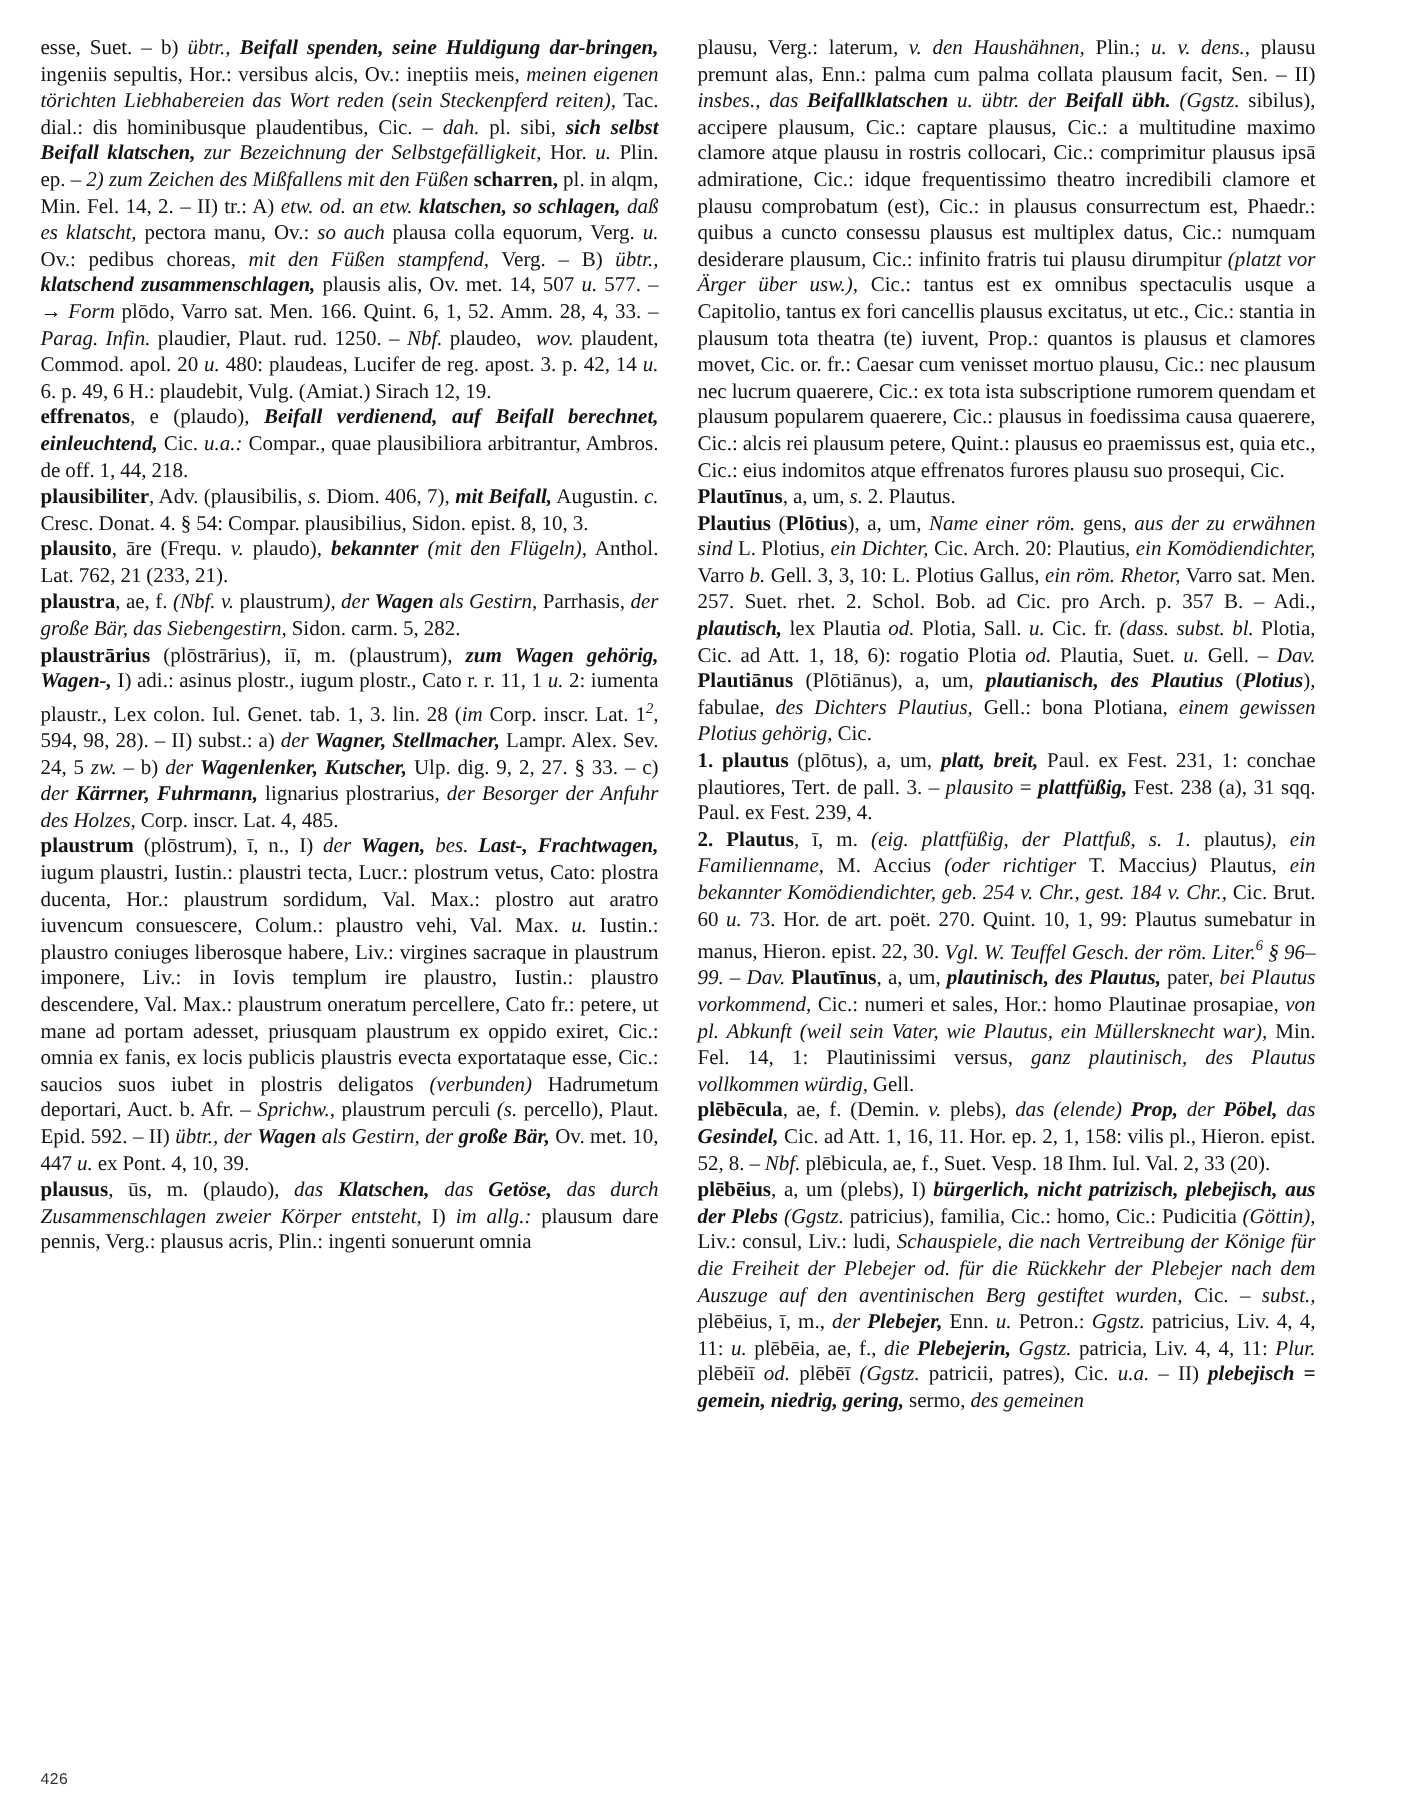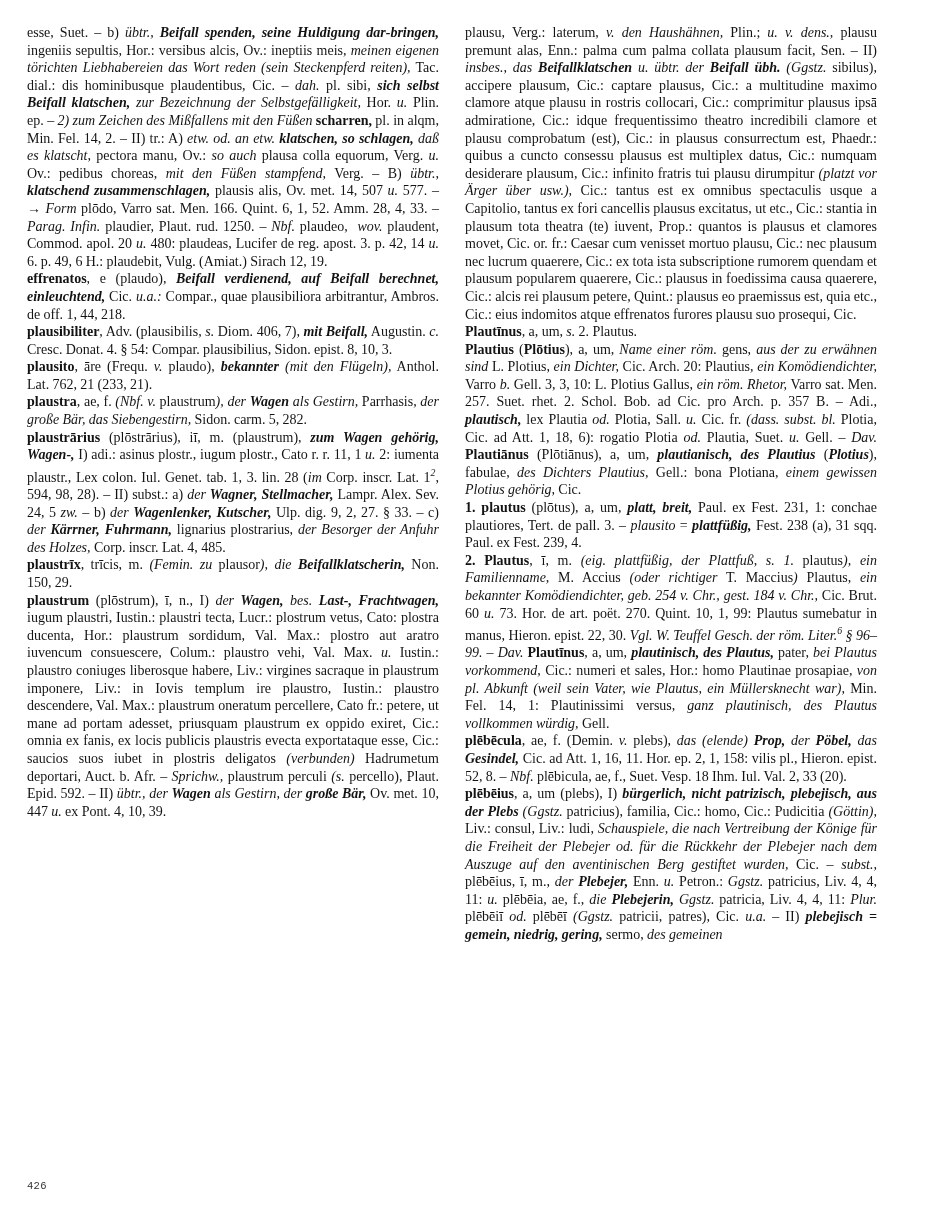--- a/index.html
+++ b/index.html
@@ -58,21 +58,21 @@
     font-size: 0.7em;
     vertical-align: super;
     font-style: italic;
   }
   .folio {
     position: absolute;
     left: 27px;
     top: 1180px;
     font-size: 10.5px;
     color: #333;
-    font-family: Liberation Mono, monospace;
+    font-family: Liberation Sans, sans-serif;
     letter-spacing: 0.3px;
   }
   
   .scan {
     filter: contrast(1.02);
   }
 </style>
 </head>
 <body>
 
@@ -80,22 +80,22 @@
 
   <div class="columns">
 
     <div class="col" id="left-col">
         <p class="cont">esse, Suet. – b) <i>übtr.,</i> <b><i>Beifall spenden, seine Huldigung dar-</i></b><b><i>bringen,</i></b> ingeniis sepultis, Hor.: versibus alcis, Ov.: ineptiis meis, <i>meinen eigenen törichten Liebhabereien das Wort reden (sein Steckenpferd reiten),</i> Tac. dial.: dis hominibusque plaudentibus, Cic. – <i>dah.</i> pl. sibi, <b><i>sich selbst Beifall klatschen,</i></b> <i>zur Bezeichnung der Selbstgefälligkeit,</i> Hor. <i>u.</i> Plin. ep. – <i>2) zum Zeichen des Mißfallens mit den Füßen</i> <b>scharren,</b> pl. in alqm, Min. Fel. 14, 2. – II) tr.: A) <i>etw. od. an etw.</i> <b><i>klatschen, so schlagen,</i></b> <i>daß es klatscht,</i> pectora manu, Ov.: <i>so auch</i> plausa colla equorum, Verg. <i>u.</i> Ov.: pedibus choreas, <i>mit den Füßen stampfend,</i> Verg. – B) <i>übtr.,</i> <b><i>klatschend zusammenschlagen,</i></b> plausis alis, Ov. met. 14, 507 <i>u.</i> 577. – → <i>Form</i> plōdo, Varro sat. Men. 166. Quint. 6, 1, 52. Amm. 28, 4, 33. – <i>Parag. Infin.</i> plaudier, Plaut. rud. 1250. – <i>Nbf.</i> plaudeo, &nbsp;<i>wov.</i> plaudent, Commod. apol. 20 <i>u.</i> 480: plaudeas, Lucifer de reg. apost. 3. p. 42, 14 <i>u.</i> 6. p. 49, 6 H.: plaudebit, Vulg. (Amiat.) Sirach 12, 19.</p>
         <p class="entry"><b>effrenatos</b>, e (plaudo), <b><i>Beifall verdienend, auf Beifall berechnet, einleuchtend,</i></b> Cic. <i>u.a.:</i> Compar., quae plausibiliora arbitrantur, Ambros. de off. 1, 44, 218.</p>
         <p class="entry"><b>plausibiliter</b>, Adv. (plausibilis, <i>s.</i> Diom. 406, 7), <b><i>mit Beifall,</i></b> Augustin. <i>c.</i> Cresc. Donat. 4. § 54: Compar. plausibilius, Sidon. epist. 8, 10, 3.</p>
         <p class="entry"><b>plausito</b>, āre (Frequ. <i>v.</i> plaudo), <b><i>bekannter</i></b> <i>(mit den Flügeln),</i> Anthol. Lat. 762, 21 (233, 21).</p>
         <p class="entry"><b>plaustra</b>, ae, f. <i>(Nbf. v.</i> plaustrum<i>), der</i> <b><i>Wagen</i></b> <i>als Gestirn,</i> Parrhasis, <i>der große Bär, das Siebengestirn,</i> Sidon. carm. 5, 282.</p>
         <p class="entry"><b>plaustrārius</b> (plōstrārius), iī, m. (plaustrum), <b><i>zum Wagen gehörig, Wagen-,</i></b> I) adi.: asinus plostr., iugum plostr., Cato r. r. 11, 1 <i>u.</i> 2: iumenta plaustr., Lex colon. Iul. Genet. tab. 1, 3. lin. 28 (<i>im</i> Corp. inscr. Lat. 1<span class="sup">2</span>, 594, 98, 28). – II) subst.: a) <i>der</i> <b><i>Wagner, Stellmacher,</i></b> Lampr. Alex. Sev. 24, 5 <i>zw.</i> – b) <i>der</i> <b><i>Wagenlenker, Kutscher,</i></b> Ulp. dig. 9, 2, 27. § 33. – c) <i>der</i> <b><i>Kärrner, Fuhrmann,</i></b> lignarius plostrarius, <i>der Besorger der Anfuhr des Holzes,</i> Corp. inscr. Lat. 4, 485.</p>
-        <p class="entry"><b>plaustrīx</b>, trīcis, m. <i>(Femin. zu</i> plausor<i>), die</i> <b><i>Beifallklatscherin,</i></b> Non. 150, 29.</p>
         <p class="entry"><b>plaustrum</b> (plōstrum), ī, n., I) <i>der</i> <b><i>Wagen,</i></b> <i>bes.</i> <b><i>Last-, Frachtwagen,</i></b> iugum plaustri, Iustin.: plaustri tecta, Lucr.: plostrum vetus, Cato: plostra ducenta, Hor.: plaustrum sordidum, Val. Max.: plostro aut aratro iuvencum consuescere, Colum.: plaustro vehi, Val. Max. <i>u.</i> Iustin.: plaustro coniuges liberosque habere, Liv.: virgines sacraque in plaustrum imponere, Liv.: in Iovis templum ire plaustro, Iustin.: plaustro descendere, Val. Max.: plaustrum oneratum percellere, Cato fr.: petere, ut mane ad portam adesset, priusquam plaustrum ex oppido exiret, Cic.: omnia ex fanis, ex locis publicis plaustris evecta exportataque esse, Cic.: saucios suos iubet in plostris deligatos <i>(verbunden)</i> Hadrumetum deportari, Auct. b. Afr. – <i>Sprichw.,</i> plaustrum perculi <i>(s.</i> percello), Plaut. Epid. 592. – II) <i>übtr., der</i> <b><i>Wagen</i></b> <i>als Gestirn, der</i> <b><i>große Bär,</i></b> Ov. met. 10, 447 <i>u.</i> ex Pont. 4, 10, 39.</p>
+        <p class="entry"><b>plausus</b>, ūs, m. (plaudo), <i>das</i> <b><i>Klatschen,</i></b> <i>das</i> <b><i>Getöse,</i></b> <i>das durch Zusammenschlagen zweier Körper entsteht,</i> I) <i>im allg.:</i> plausum dare pennis, Verg.: plausus acris, Plin.: ingenti sonuerunt omnia</p>
       </div>
 
     <div class="col" id="right-col">
         <p class="cont">plausu, Verg.: laterum, <i>v. den Haushähnen,</i> Plin.; <i>u. v. dens.,</i> plausu premunt alas, Enn.: palma cum palma collata plausum facit, Sen. – II) <i>insbes., das</i> <b><i>Beifallklatschen</i></b> <i>u. übtr. der</i> <b><i>Beifall übh.</i></b> <i>(Ggstz.</i> sibilus), accipere plausum, Cic.: captare plausus, Cic.: a multitudine maximo clamore atque plausu in rostris collocari, Cic.: comprimitur plausus ipsā admiratione, Cic.: idque frequentissimo theatro incredibili clamore et plausu comprobatum (est), Cic.: in plausus consurrectum est, Phaedr.: quibus a cuncto consessu plausus est multiplex datus, Cic.: numquam desiderare plausum, Cic.: infinito fratris tui plausu dirumpitur <i>(platzt vor Ärger über usw.),</i> Cic.: tantus est ex omnibus spectaculis usque a Capitolio, tantus ex fori cancellis plausus excitatus, ut etc., Cic.: stantia in plausum tota theatra (te) iuvent, Prop.: quantos is plausus et clamores movet, Cic. or. fr.: Caesar cum venisset mortuo plausu, Cic.: nec plausum nec lucrum quaerere, Cic.: ex tota ista subscriptione rumorem quendam et plausum popularem quaerere, Cic.: plausus in foedissima causa quaerere, Cic.: alcis rei plausum petere, Quint.: plausus eo praemissus est, quia etc., Cic.: eius indomitos atque effrenatos furores plausu suo prosequi, Cic.</p>
         <p class="entry"><b>Plautīnus</b>, a, um, <i>s.</i> 2. Plautus.</p>
         <p class="entry"><b>Plautius</b> (<b>Plōtius</b>), a, um, <i>Name einer röm.</i> gens, <i>aus der zu erwähnen sind</i> L. Plotius, <i>ein Dichter,</i> Cic. Arch. 20: Plautius, <i>ein Komödiendichter,</i> Varro <i>b.</i> Gell. 3, 3, 10: L. Plotius Gallus, <i>ein röm. Rhetor,</i> Varro sat. Men. 257. Suet. rhet. 2. Schol. Bob. ad Cic. pro Arch. p. 357 B. – Adi., <b><i>plautisch,</i></b> lex Plautia <i>od.</i> Plotia, Sall. <i>u.</i> Cic. fr. <i>(dass. subst. bl.</i> Plotia, Cic. ad Att. 1, 18, 6): rogatio Plotia <i>od.</i> Plautia, Suet. <i>u.</i> Gell. – <i>Dav.</i> <b>Plautiānus</b> (Plōtiānus), a, um, <b><i>plautianisch, des Plautius</i></b> (<b><i>Plotius</i></b>), fabulae, <i>des Dichters Plautius,</i> Gell.: bona Plotiana, <i>einem gewissen Plotius gehörig,</i> Cic.</p>
         <p class="entry"><b>1. plautus</b> (plōtus), a, um, <b><i>platt, breit,</i></b> Paul. ex Fest. 231, 1: conchae plautiores, Tert. de pall. 3. – <i>plausito</i> = <b><i>plattfüßig,</i></b> Fest. 238 (a), 31 sqq. Paul. ex Fest. 239, 4.</p>
         <p class="entry"><b>2. Plautus</b>, ī, m. <i>(eig. plattfüßig, der Plattfuß, s. 1.</i> plautus<i>), ein Familienname,</i> M. Accius <i>(oder richtiger</i> T. Maccius<i>)</i> Plautus, <i>ein bekannter Komödiendichter, geb. 254 v. Chr., gest. 184 v. Chr.,</i> Cic. Brut. 60 <i>u.</i> 73. Hor. de art. poët. 270. Quint. 10, 1, 99: Plautus sumebatur in manus, Hieron. epist. 22, 30. <i>Vgl. W. Teuffel Gesch. der röm. Liter.<span class="sup">6</span> § 96–99.</i> – <i>Dav.</i> <b>Plautīnus</b>, a, um, <b><i>plautinisch, des Plautus,</i></b> pater, <i>bei Plautus vorkommend,</i> Cic.: numeri et sales, Hor.: homo Plautinae prosapiae, <i>von pl. Abkunft (weil sein Vater, wie Plautus, ein Müllersknecht war),</i> Min. Fel. 14, 1: Plautinissimi versus, <i>ganz plautinisch, des Plautus vollkommen würdig,</i> Gell.</p>
         <p class="entry"><b>plēbēcula</b>, ae, f. (Demin. <i>v.</i> plebs), <i>das (elende)</i> <b><i>Prop,</i></b> <i>der</i> <b><i>Pöbel,</i></b> <i>das</i> <b><i>Gesindel,</i></b> Cic. ad Att. 1, 16, 11. Hor. ep. 2, 1, 158: vilis pl., Hieron. epist. 52, 8. – <i>Nbf.</i> plēbicula, ae, f., Suet. Vesp. 18 Ihm. Iul. Val. 2, 33 (20).</p>
         <p class="entry"><b>plēbēius</b>, a, um (plebs), I) <b><i>bürgerlich, nicht patrizisch, plebejisch, aus der Plebs</i></b> <i>(Ggstz.</i> patricius), familia, Cic.: homo, Cic.: Pudicitia <i>(Göttin),</i> Liv.: consul, Liv.: ludi, <i>Schauspiele, die nach Vertreibung der Könige für die Freiheit der Plebejer od. für die Rückkehr der Plebejer nach dem Auszuge auf den aventinischen Berg gestiftet wurden,</i> Cic. – <i>subst.,</i> plēbēius, ī, m., <i>der</i> <b><i>Plebejer,</i></b> Enn. <i>u.</i> Petron.: <i>Ggstz.</i> patricius, Liv. 4, 4, 11: <i>u.</i> plēbēia, ae, f., <i>die</i> <b><i>Plebejerin,</i></b> <i>Ggstz.</i> patricia, Liv. 4, 4, 11: <i>Plur.</i> plēbēiī <i>od.</i> plēbēī <i>(Ggstz.</i> patricii, patres), Cic. <i>u.a.</i> – II) <b><i>plebejisch = gemein, niedrig, gering,</i></b> sermo, <i>des gemeinen</i></p>

